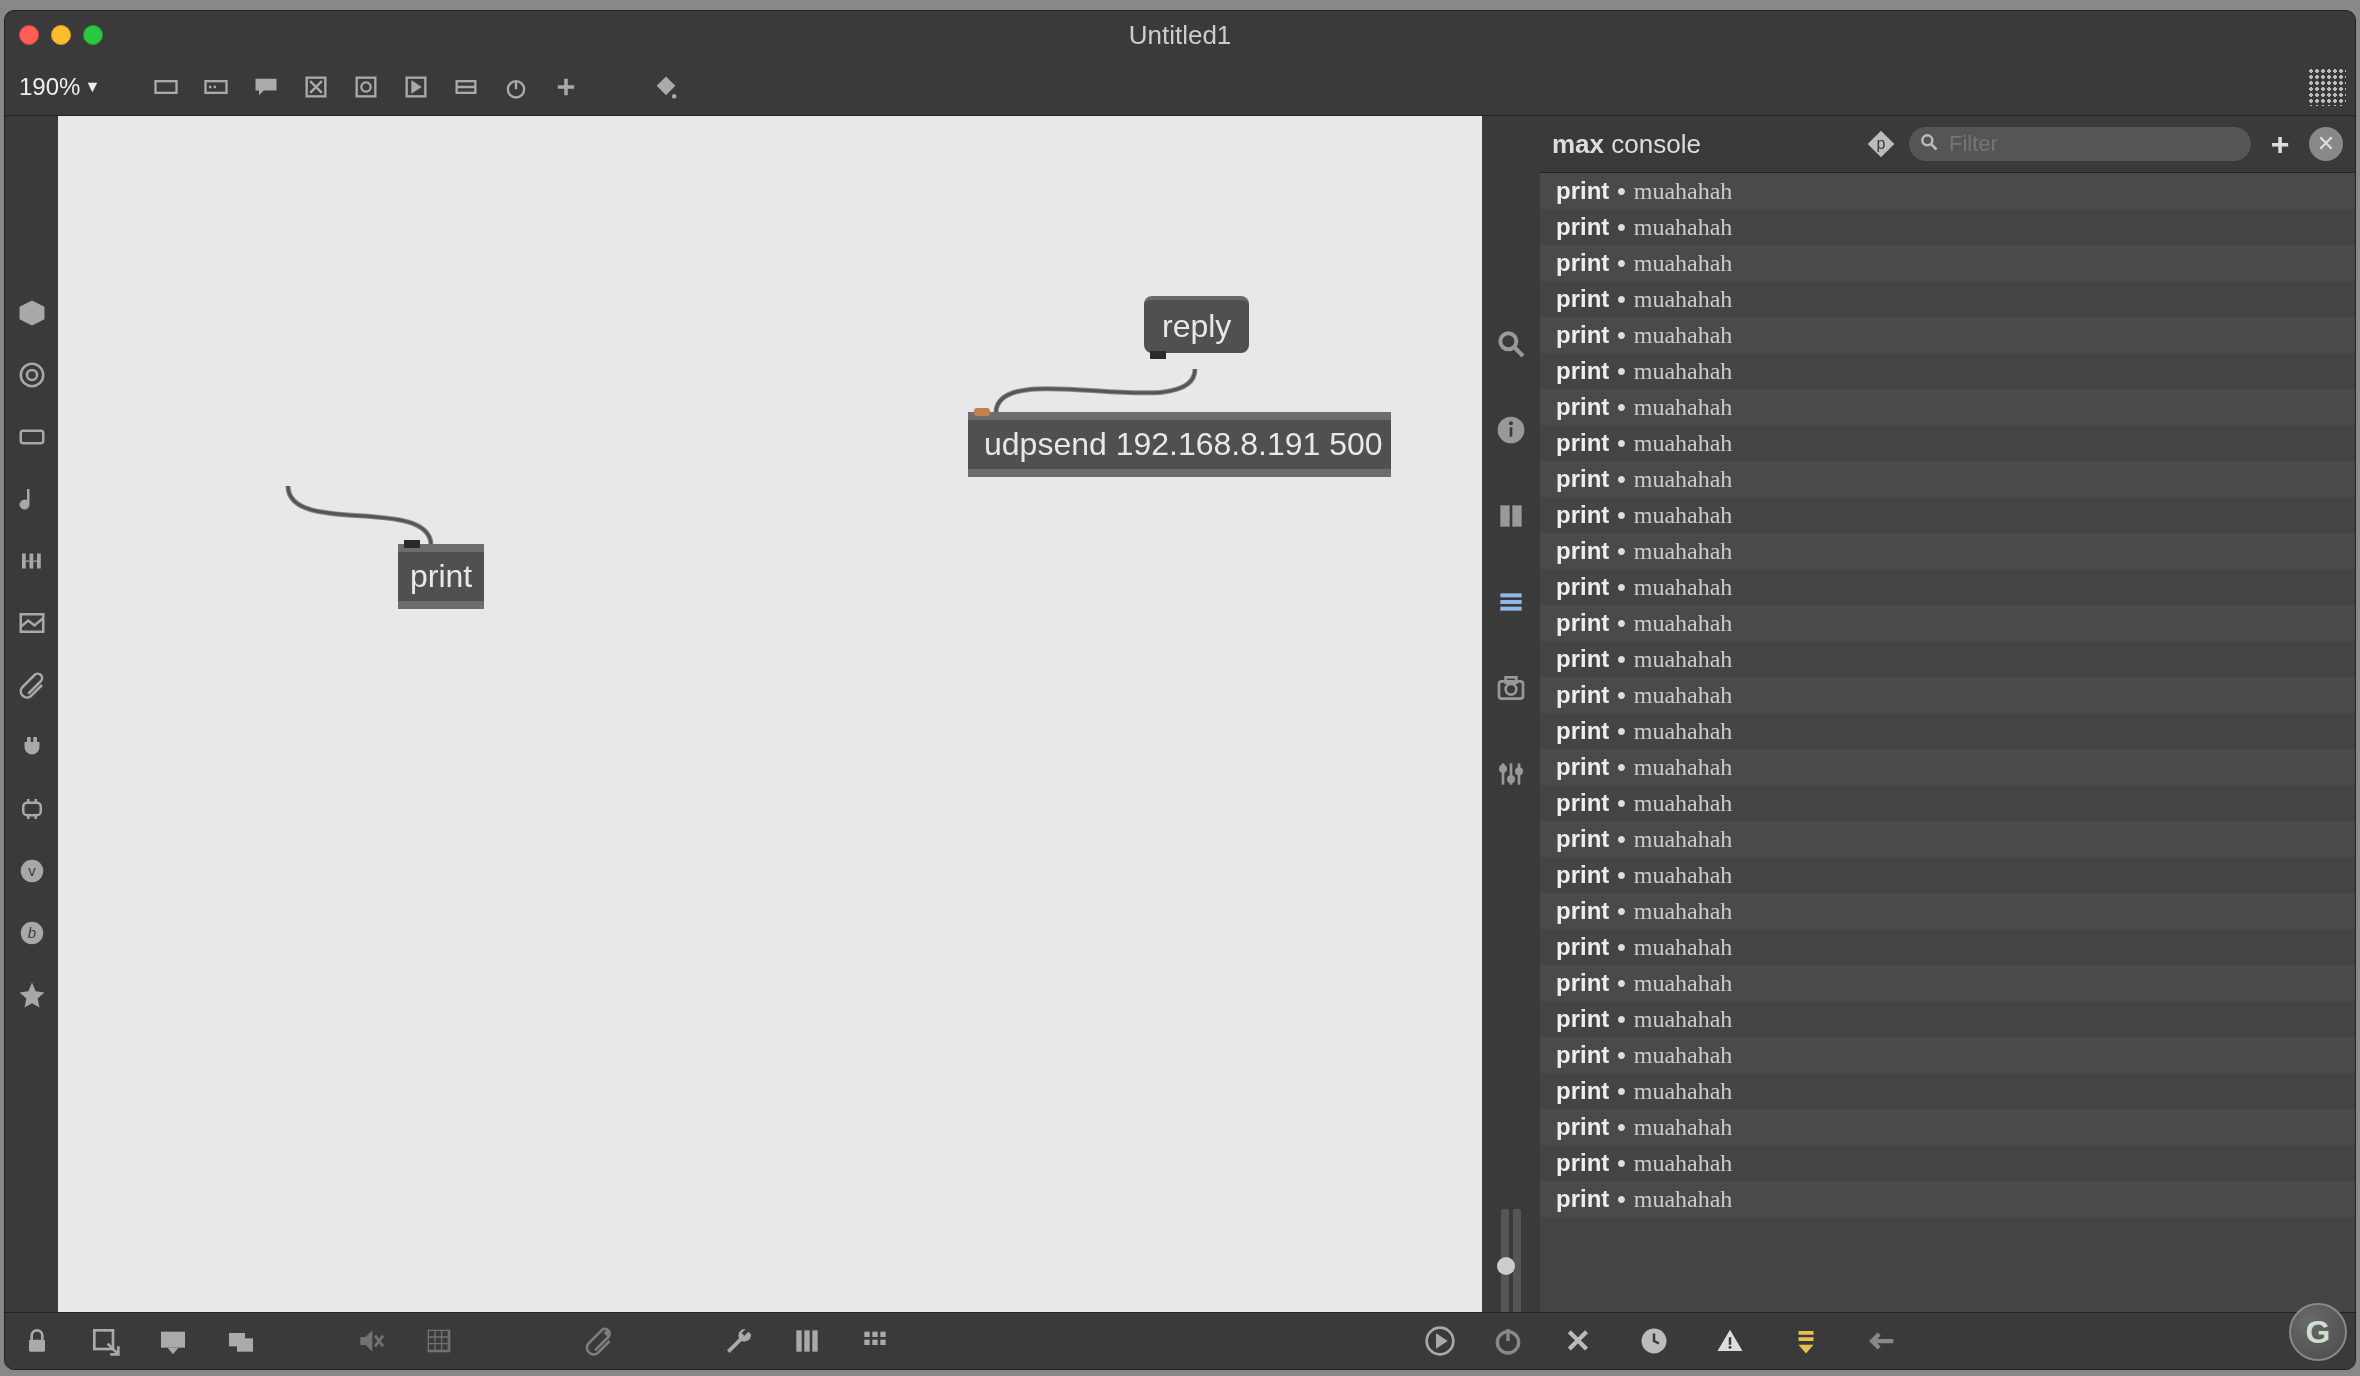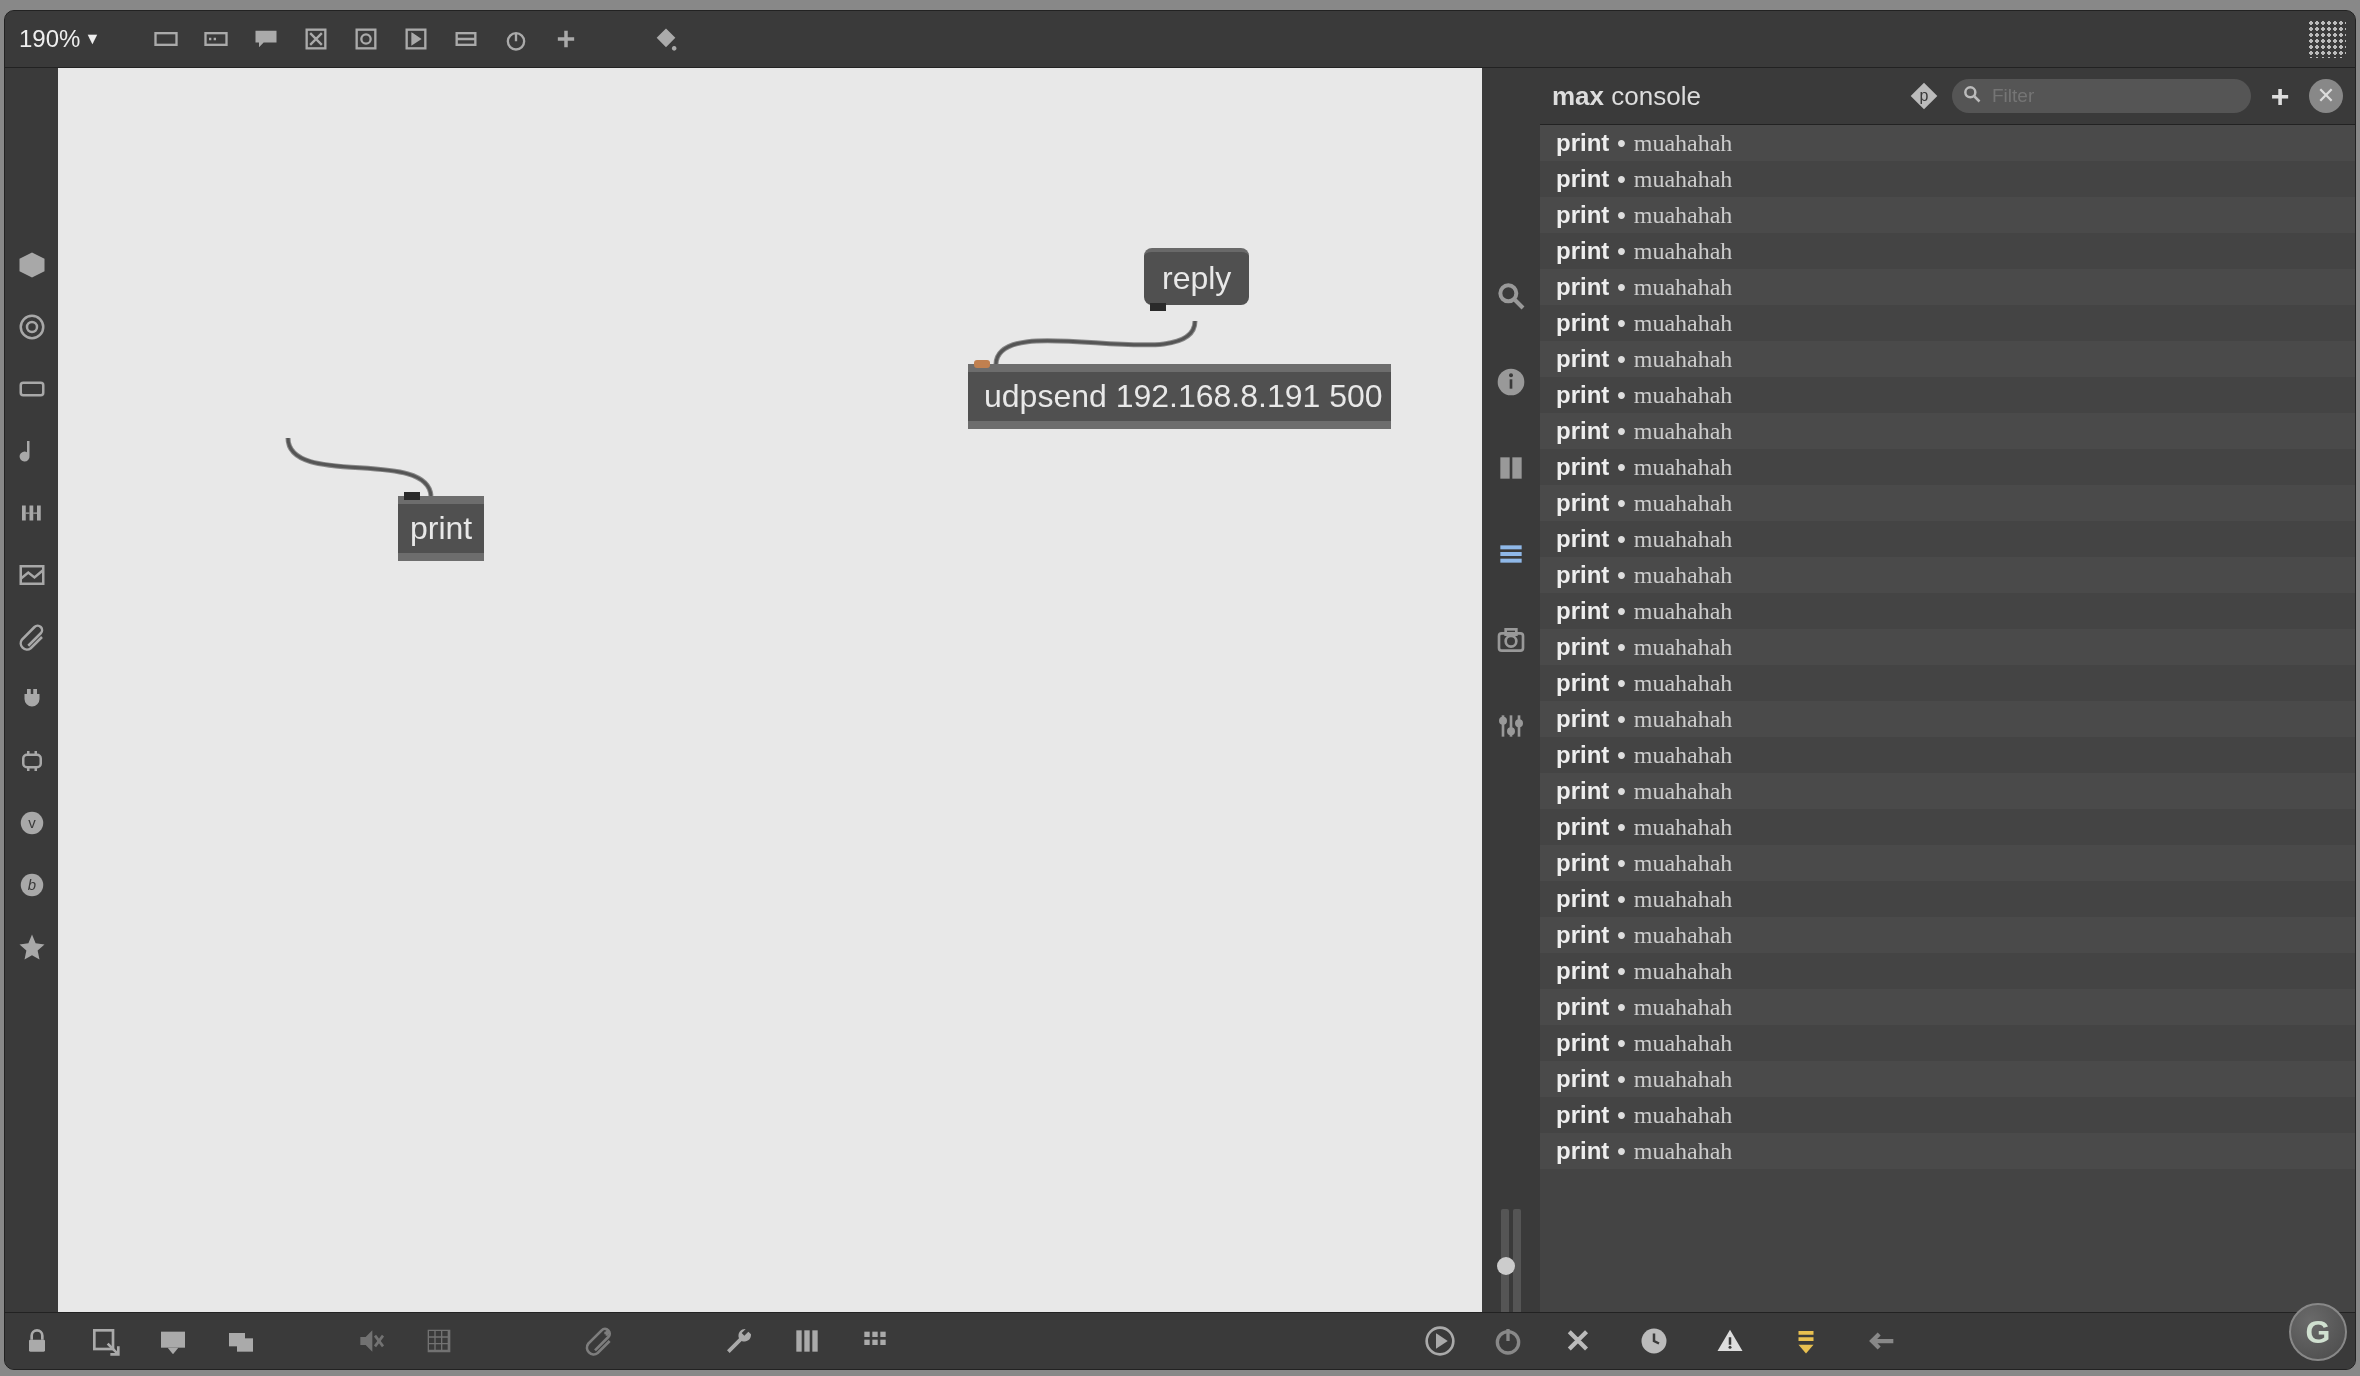--- a/index.html
+++ b/index.html
@@ -145,21 +145,21 @@
 .console-header .hlabel b { font-weight: 700; }
 .console-header .hicon { width: 32px; height: 32px; display:flex; align-items:center; justify-content:center; color:#bbb; }
 .console-header input {
   flex: 0 0 280px;
   height: 34px;
   background: #555;
   border: none;
   border-radius: 17px;
   padding: 0 14px 0 40px;
   color: #ddd;
-  font-size: 19px;
+  font-size: 22px;
 }
 .searchwrap { position: relative; }
 .searchwrap .mag { position: absolute; left: 10px; top: 50%; transform: translateY(-50%); color: #bbb; }
 .console-header .cbtn { width: 34px; height: 34px; color:#ddd; display:flex; align-items:center; justify-content:center; }
 .console-header .cbtn.round { background:#888; border-radius:50%; }
 
 .console-body {
   flex: 1;
   overflow-y: auto;
   background: #444;
@@ -223,20 +223,28 @@
   color: #d0e0d0;
   display:flex; align-items:center; justify-content:center;
   font-size: 32px; font-weight:700;
 }
 </style>
 </head>
 <body>
 
 <div class="window">
 
+  <div class="titlebar">
+    <div class="traffic">
+      <div class="dot close"></div>
+      <div class="dot min"></div>
+      <div class="dot max"></div>
+    </div>
+    <div class="title">Untitled1</div>
+  </div>
 
   <div class="toptoolbar">
     <div class="zoom">
       <span>190%</span>
       <span style="font-size:16px;">▼</span>
     </div>
     <div style="width:20px;"></div>
     <div class="tbtn">
         <svg viewBox="0 0 24 24" fill="none" stroke="currentColor" stroke-width="2">
           <rect x="3" y="7" width="18" height="10"></rect>

